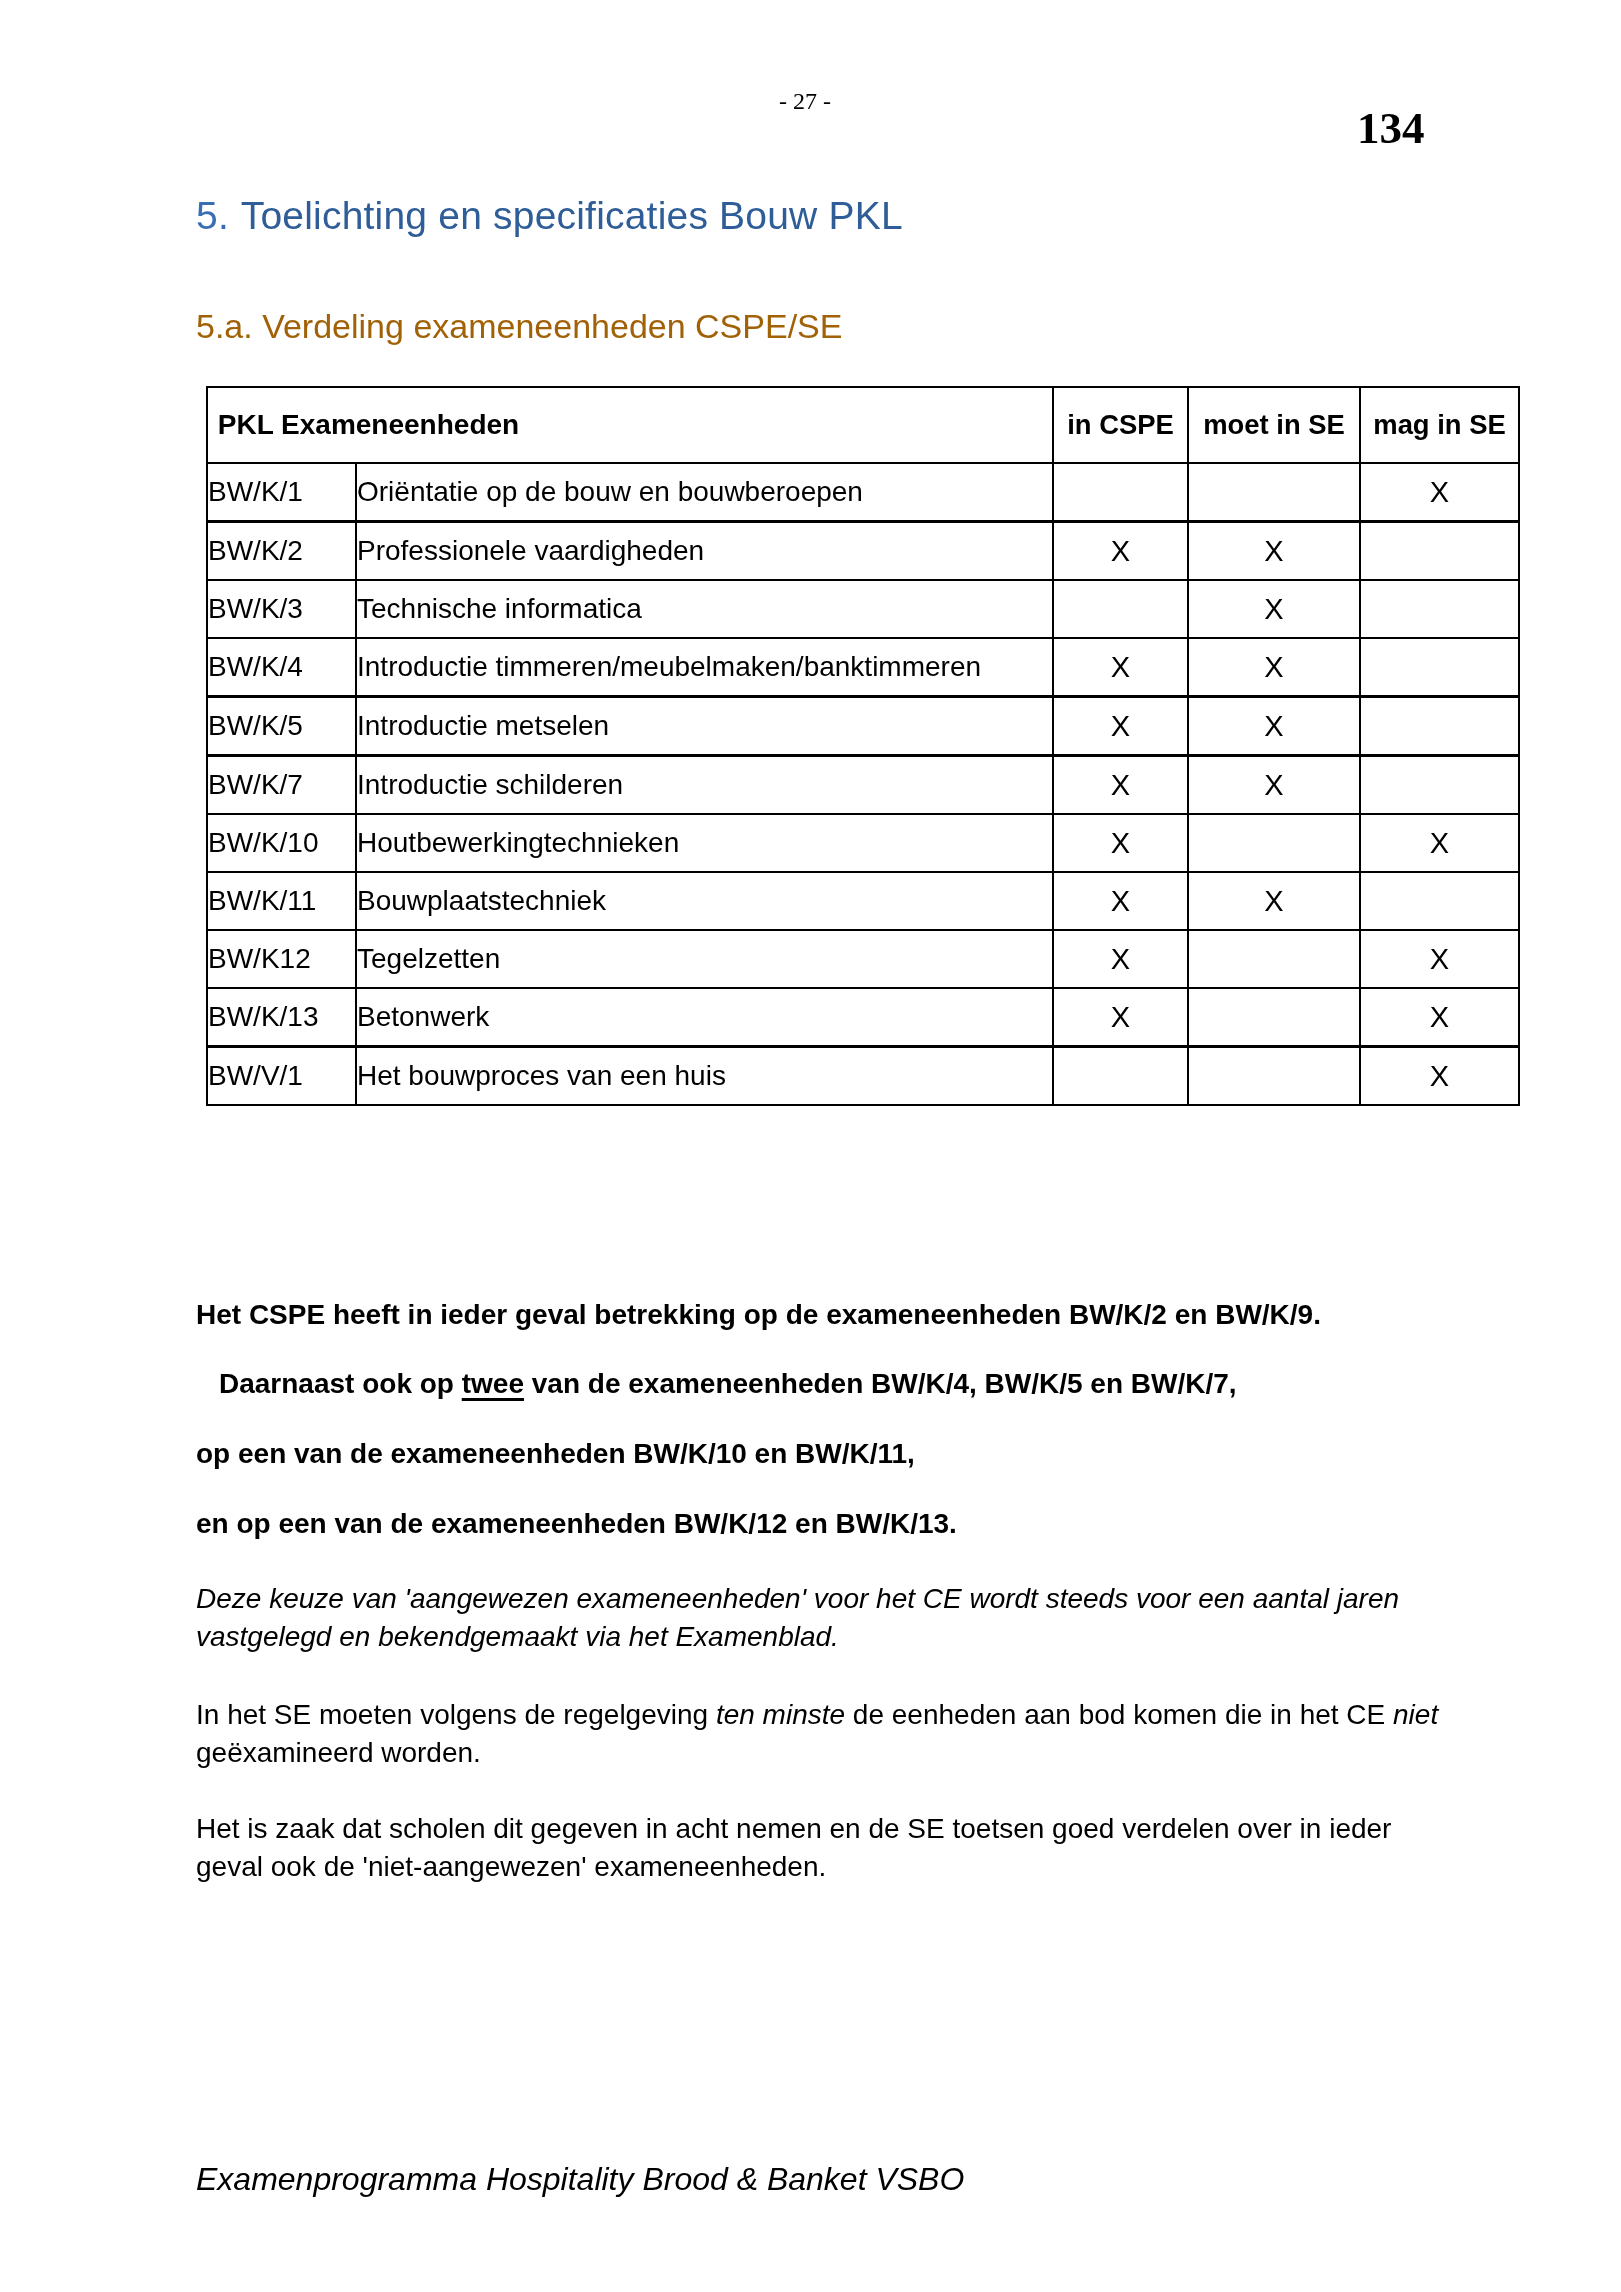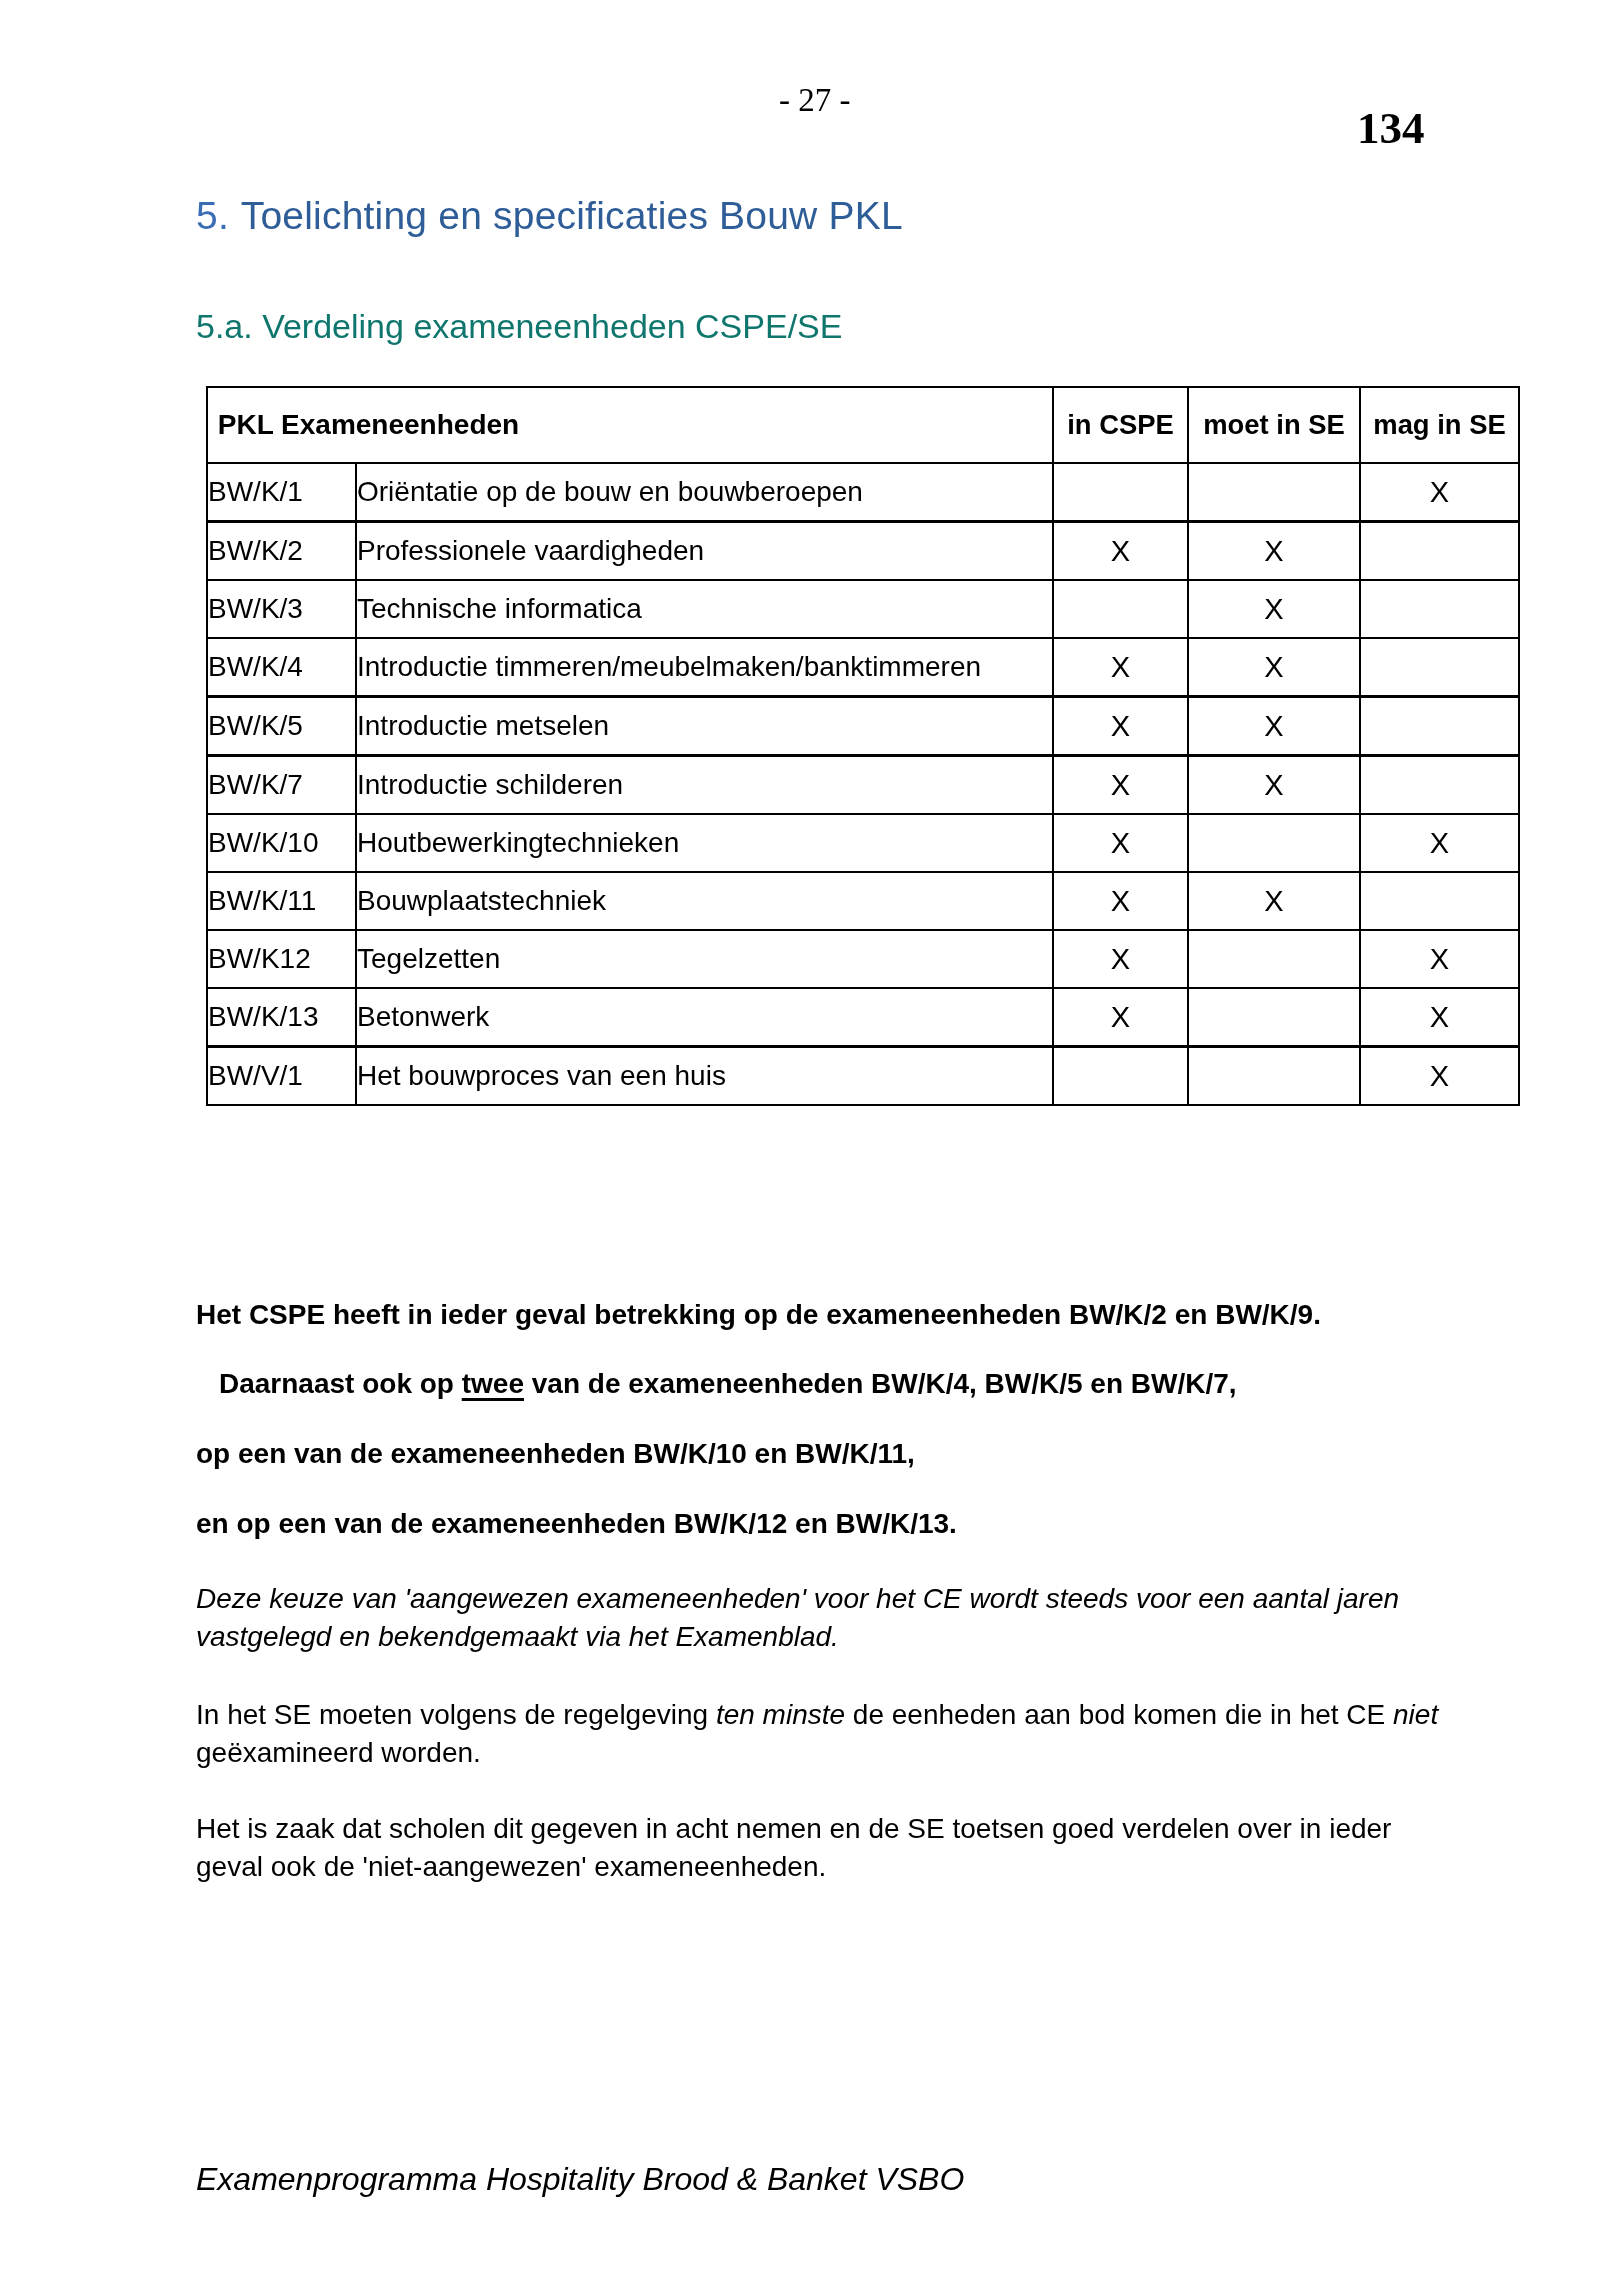--- a/index.html
+++ b/index.html
@@ -1,21 +1,21 @@
 <!DOCTYPE html>
 <html><head>
   <meta charset="utf-8">
   <style>
     html, body { margin: 0; padding: 0; background: #ffffff; }
     body { width: 1621px; height: 2293px; position: relative; overflow: hidden; font-family: "Liberation Sans", sans-serif; color: #000; }
-    .page-number { position: absolute; top: 82px; left: 779px; font-family: "Liberation Serif", serif; font-size: 33px; }
+    .page-number { position: absolute; top: 88px; left: 779px; font-family: "Liberation Serif", serif; font-size: 24px; }
     .page-stamp { position: absolute; top: 102px; left: 1357px; font-family: "Liberation Serif", serif; font-size: 45px; font-weight: bold; }
     .h1 { position: absolute; top: 194px; left: 196px; font-size: 39px; color: #2f5d97; font-weight: normal; letter-spacing: 0.2px; }
     .h1 .num { color: #3a6db4; margin-right: 11.8px; }
-    .h2 { position: absolute; top: 307px; left: 196px; font-size: 34px; color: #0f766e; }
+    .h2 { position: absolute; top: 307px; left: 196px; font-size: 34px; color: #a16207; }
     table.exam { position: absolute; top: 386px; left: 206px; border-collapse: collapse; font-size: 28px; }
     table.exam td, table.exam th { border: 2.5px solid #000; padding: 0; }
     table.exam th { height: 74px; font-weight: bold; font-size: 27.4px; text-align: center; }
     table.exam th.title { text-align: left; padding-left: 9.8px; font-size: 28px; }
     table.exam td { height: 56px; }
     table.exam tr.heavy td { border-bottom-width: 3.9px; }
     td.code { width: 137px; padding-left: 9.8px; }
     td.desc { width: 686px; padding-left: 7.8px; }
     td.mark { text-align: center; font-size: 29px; }
     col.c-code { width: 149px; }

